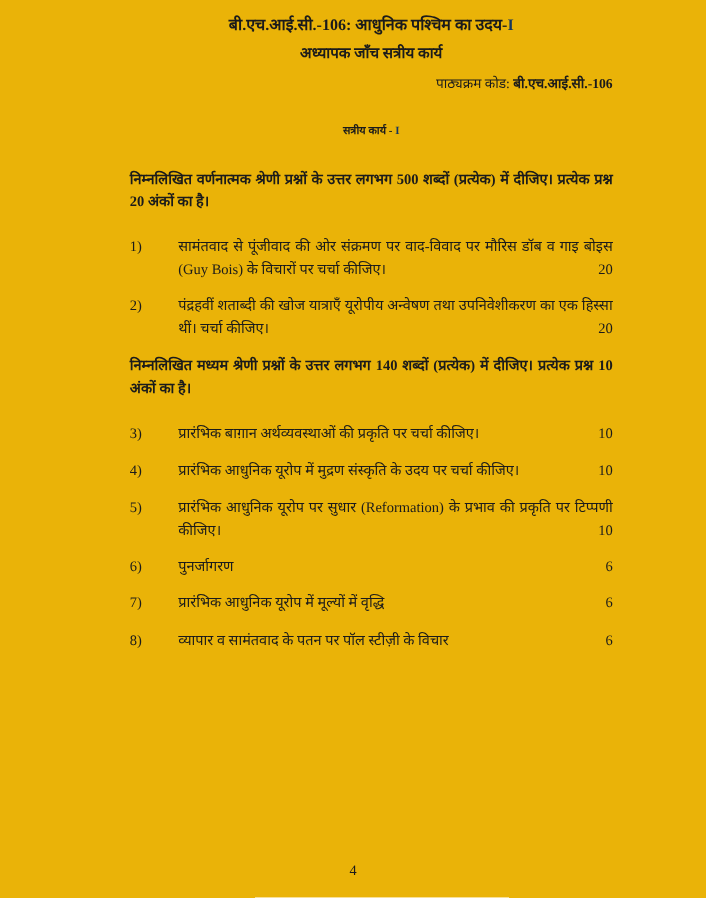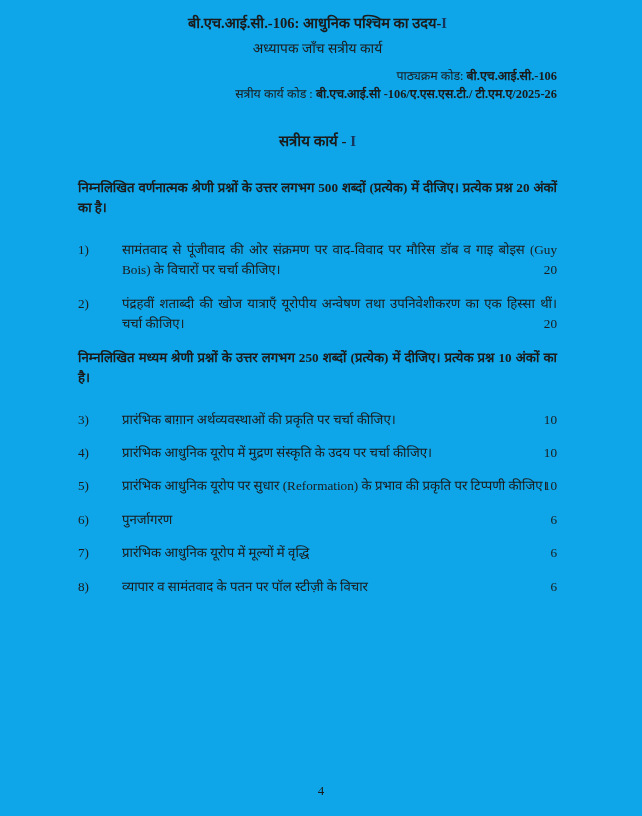--- a/index.html
+++ b/index.html
@@ -1,61 +1,61 @@
 <!DOCTYPE html>
 <html lang="hi"><head>
 <meta charset="utf-8">
 <style>
   html, body { margin: 0; padding: 0; background: #ffffff; }
   .page {
     position: relative;
     width: 642px;
     height: 816px;
     box-sizing: border-box;
-    padding: 13px 85px 0 78px;
-    background: #0ea5e9;
+    padding: 13px 85px 0 118px;
+    background: #eab308;
     font-family: "Liberation Serif", "DejaVu Serif", serif;
     color: #1b1b1b;
     font-size: 13.2px;
     line-height: 1.55;
     overflow: hidden;
   }
   .title {
     margin: 0;
     text-align: center;
     font-size: 14.6px;
     font-weight: 700;
     line-height: 1.45;
   }
   .title .numeral { color: #17365d; }
   .subtitle {
     margin: 5px 0 0 0;
     text-align: center;
     font-size: 13.8px;
-    font-weight: 400;
+    font-weight: 700;
     line-height: 1.4;
   }
   .meta {
     margin-top: 10px;
     text-align: right;
     font-size: 12.4px;
     line-height: 1.42;
   }
   .meta .meta-line { white-space: nowrap; }
   .meta .meta-label { font-weight: 400; }
   .meta .meta-value { font-weight: 700; }
   .note {
     margin: 24px 0 0 0;
     font-weight: 700;
     text-align: justify;
   }
   .sec-head {
     margin: 26px 0 25px 0;
     text-align: center;
-    font-size: 15px;
+    font-size: 10px;
     font-weight: 700;
   }
   .sec-head .sec-num { color: #17365d; }
   .instructions {
     margin: 0 0 21px 0;
     font-weight: 700;
     text-align: justify;
   }
   .questions {
     list-style: none;
@@ -96,21 +96,20 @@
 <body>
 
 <div class="page">
 
   <header>
     <h1 class="title"><span>बी.एच.आई.सी.-106: आधुनिक पश्चिम का उदय-</span><span class="numeral">I</span></h1>
     <h2 class="subtitle">अध्यापक जाँच सत्रीय कार्य</h2>
 
     <div class="meta">
       <div class="meta-line"><span class="meta-label">पाठ्यक्रम कोड: </span><span class="meta-value">बी.एच.आई.सी.-106</span></div>
-      <div class="meta-line"><span class="meta-label">सत्रीय कार्य कोड : </span><span class="meta-value">बी.एच.आई.सी -106/ए.एस.एस.टी./ टी.एम.ए/2025-26</span></div>
     </div>
 
   </header>
 
   <main>
   <section>
     <h3 class="sec-head"><span class="sec-label">सत्रीय कार्य - </span><span class="sec-num">I</span></h3>
     <p class="instructions">निम्नलिखित वर्णनात्मक श्रेणी प्रश्नों के उत्तर लगभग 500 शब्दों (प्रत्येक) में दीजिए। प्रत्येक प्रश्न 20 अंकों का है।</p>
     <ol class="questions">
   <li class="q-row">
@@ -121,21 +120,21 @@
 
   <li class="q-row">
     <span class="q-num">2)</span>
     <span class="q-text">पंद्रहवीं शताब्दी की खोज यात्राएँ यूरोपीय अन्वेषण तथा उपनिवेशीकरण का एक हिस्सा थीं। चर्चा कीजिए।</span>
     <span class="q-marks">20</span>
   </li>
 </ol>
   </section>
 
   <section>
-    <p class="instructions">निम्नलिखित मध्यम श्रेणी प्रश्नों के उत्तर लगभग 250 शब्दों (प्रत्येक) में दीजिए। प्रत्येक प्रश्न 10 अंकों का है।</p>
+    <p class="instructions">निम्नलिखित मध्यम श्रेणी प्रश्नों के उत्तर लगभग 140 शब्दों (प्रत्येक) में दीजिए। प्रत्येक प्रश्न 10 अंकों का है।</p>
     <ol class="questions">
   <li class="q-row">
     <span class="q-num">3)</span>
     <span class="q-text">प्रारंभिक बाग़ान अर्थव्यवस्थाओं की प्रकृति पर चर्चा कीजिए।</span>
     <span class="q-marks">10</span>
   </li>
 
   <li class="q-row">
     <span class="q-num">4)</span>
     <span class="q-text">प्रारंभिक आधुनिक यूरोप में मुद्रण संस्कृति के उदय पर चर्चा कीजिए।</span>

